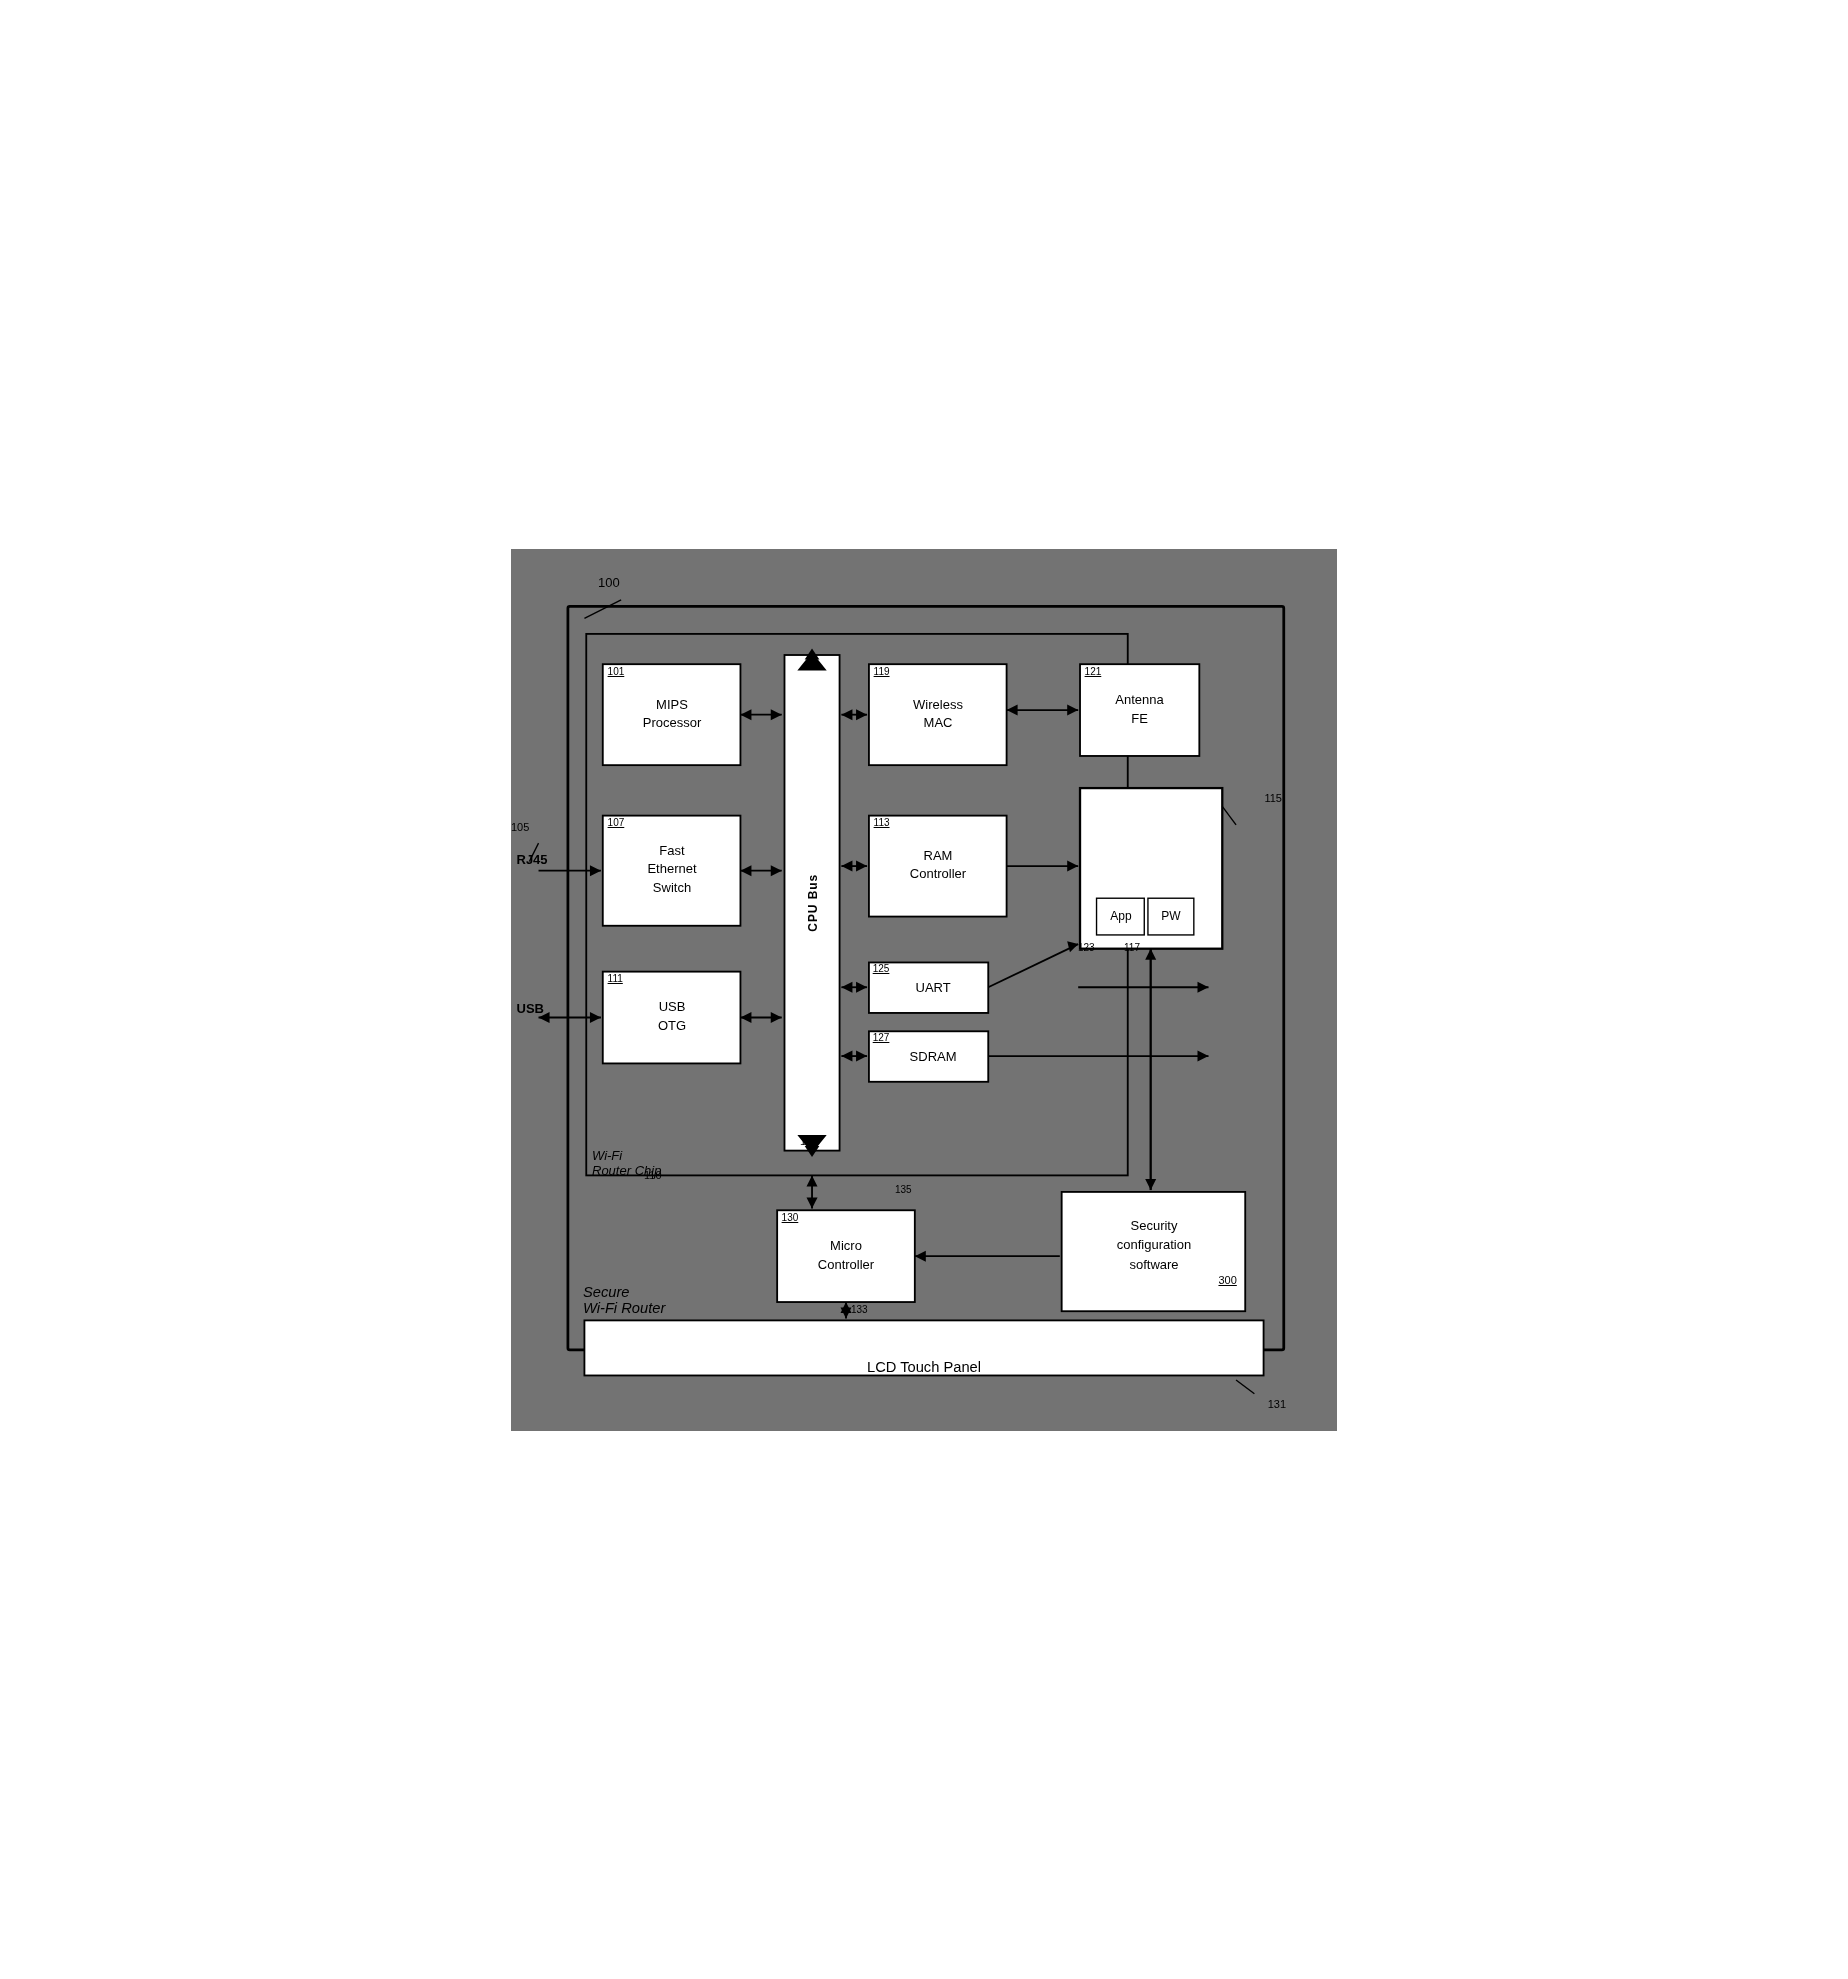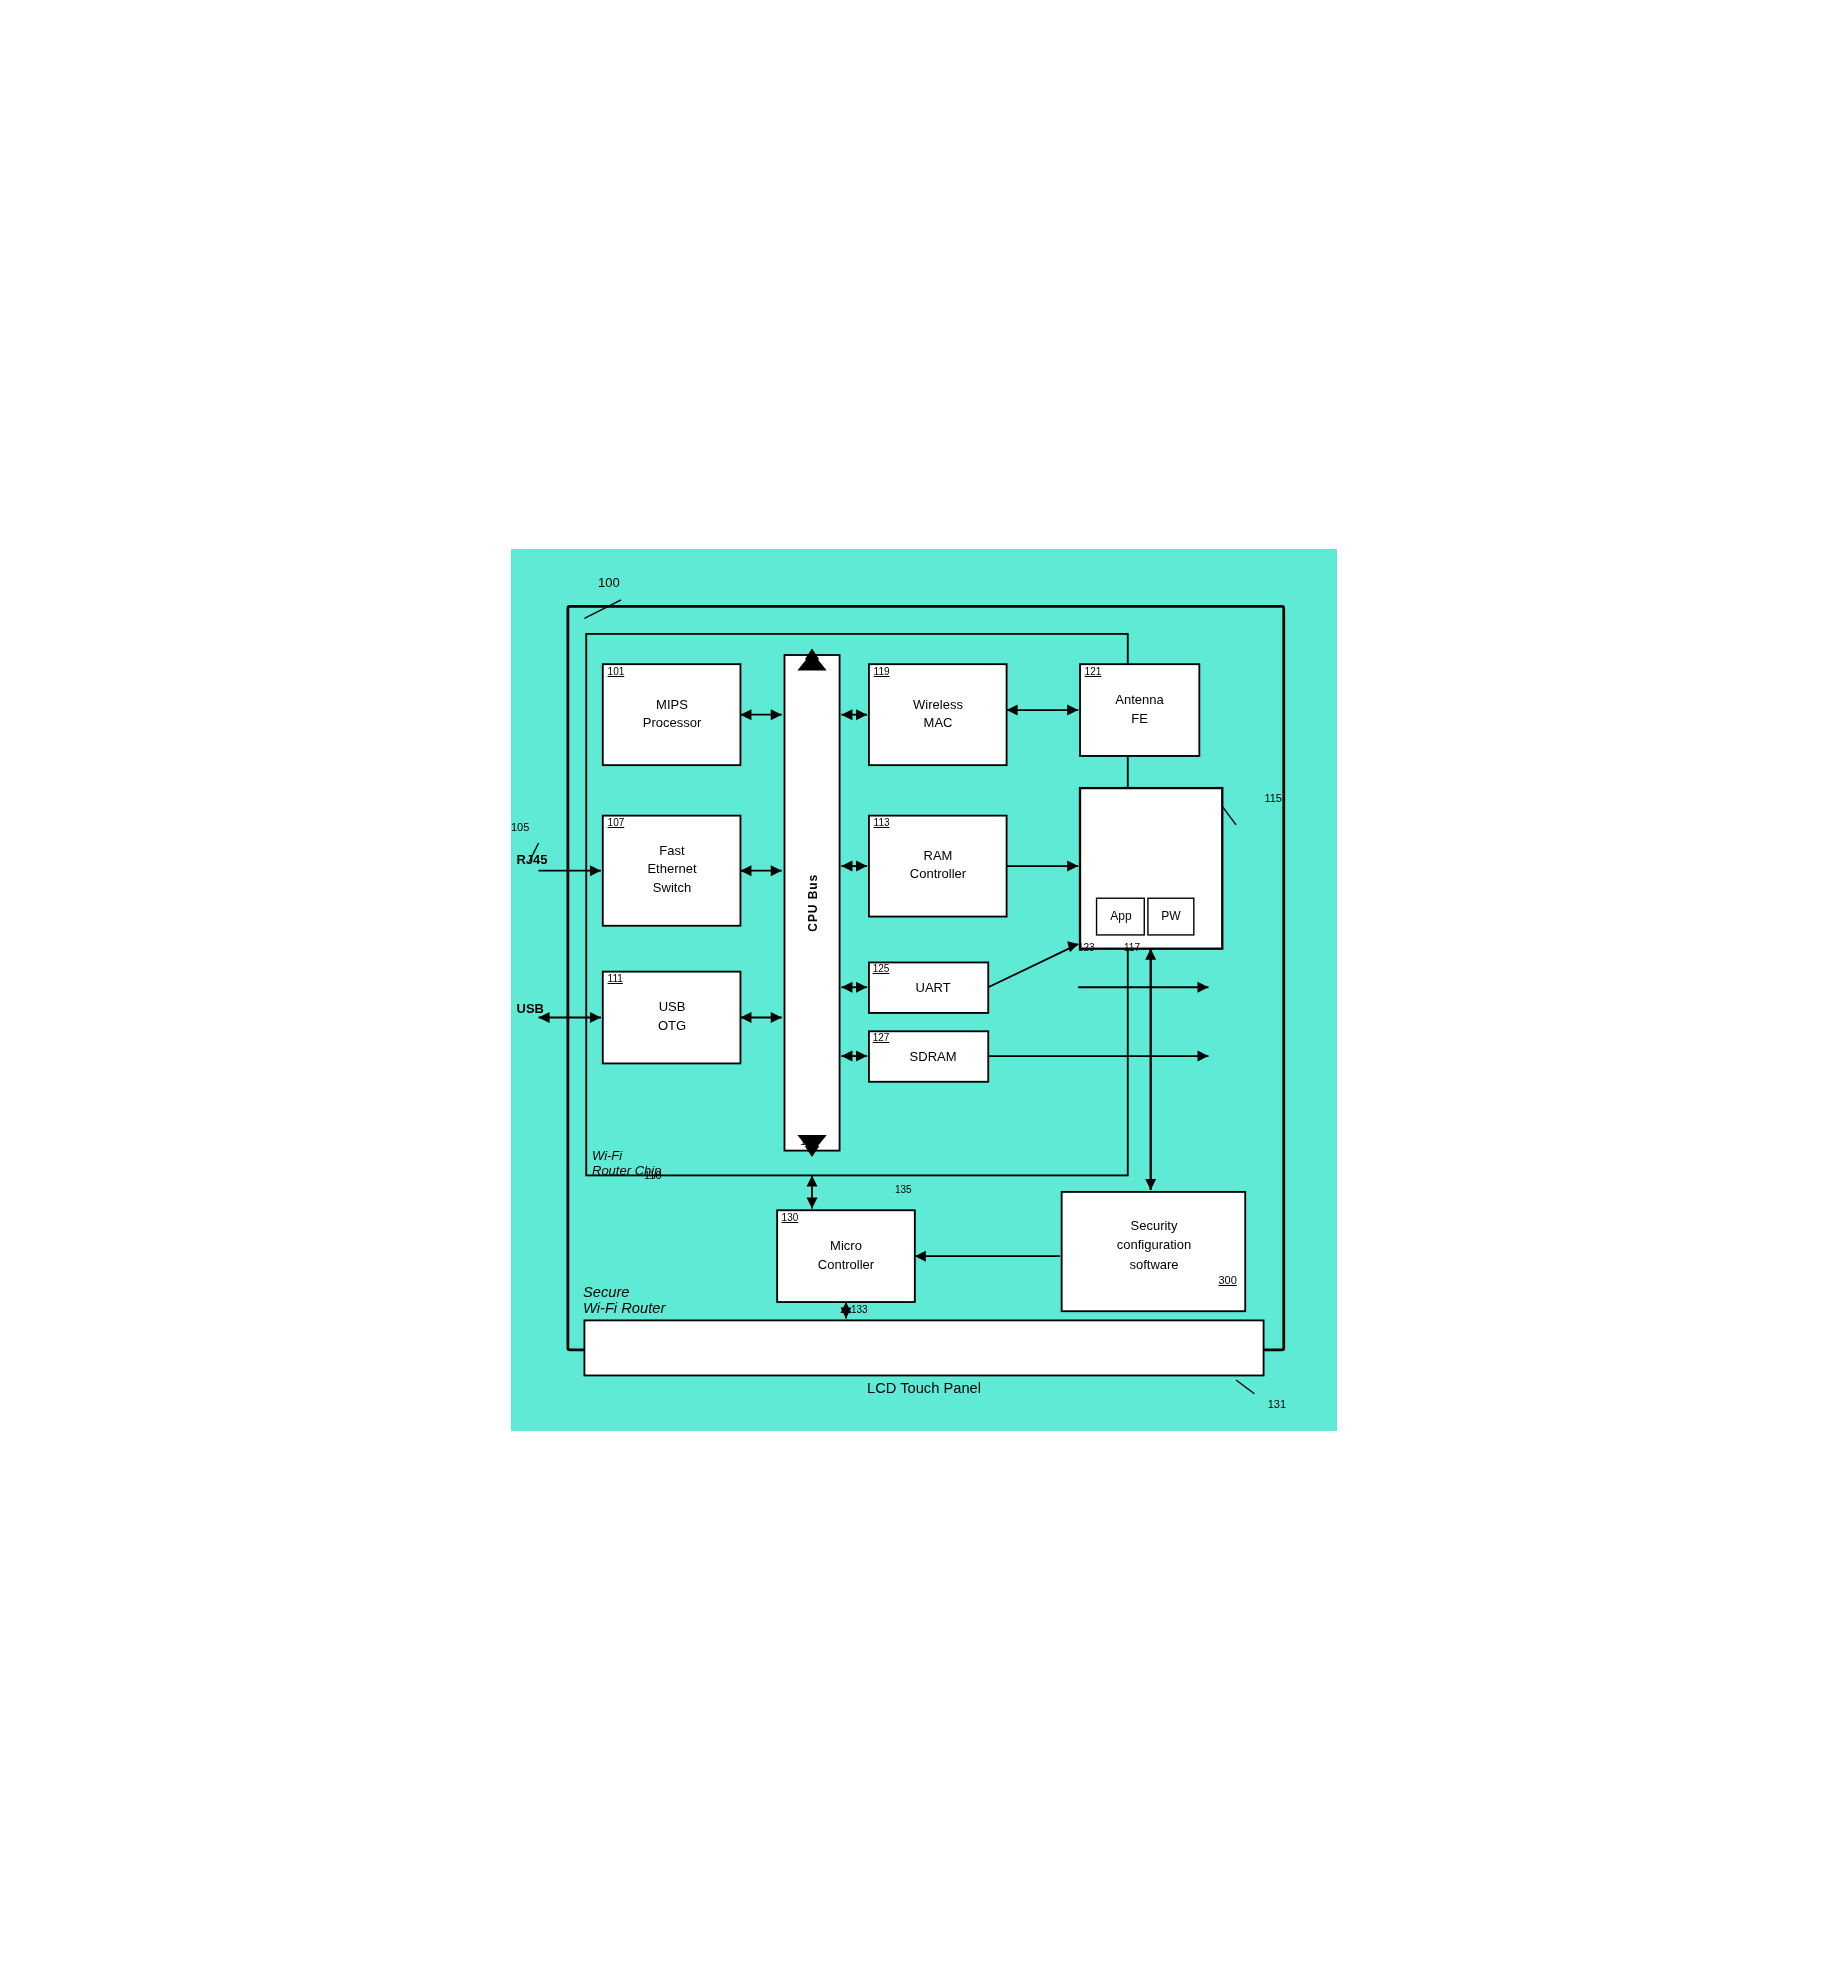--- a/index.html
+++ b/index.html
@@ -9,21 +9,21 @@
       display: flex;
       justify-content: center;
       align-items: center;
       min-height: 100vh;
       padding: 18.4px;
     }
     .diagram-container {
       position: relative;
       width: 826px;
       height: 882px;
-      background: #5eead4;
+      background: #737373;
     }
     
     .label {
       position: absolute;
       font-size: 12px;
       font-weight: normal;
     }
     
     .arrows-svg {
       position: absolute;
@@ -228,21 +228,21 @@
   <div style="position:absolute; top:661px; left:266px; width:138px; height:92px; display:flex; flex-direction:column; align-items:center; justify-content:center; text-align:center;">
     <span style="position:absolute; top:2.8px; left:4.6px; font-size:10px; text-decoration:underline;">130</span>
     <span style="font-size:13px; line-height:1.4;">Micro<br>Controller</span>
   </div>
 
   <div style="position:absolute; top:643px; left:551px; width:184px; height:119px; display:flex; flex-direction:column; align-items:center; justify-content:center; text-align:center;">
     <span style="font-size:13px; line-height:1.5;">Security<br>configuration<br>software</span>
     <span style="font-size:11px; text-decoration:underline; align-self:flex-end; margin-right:9.2px;">300</span>
   </div>
 
-  <div style="position:absolute; top:771px; left:73px; width:680px; height:55px; display:flex; align-items:center; justify-content:center;margin-top:41px;">
+  <div style="position:absolute; top:771px; left:73px; width:680px; height:55px; display:flex; align-items:flex-end; justify-content:center;">
     <span style="font-size:14.7px;">LCD Touch Panel</span>
   </div>
 
   <div class="label" style="top:735px; left:72px; font-size:14.7px; font-style:italic;">Secure<br>Wi-Fi Router</div>
 
   <div class="label" style="top:243px; right:55px; font-size:11px;">115</div>
 
   <div class="label" style="top:849px; right:51px; font-size:11px;">131</div>
 
   <div class="label" style="top:393px; left:567px; font-size:10px;">123</div>

